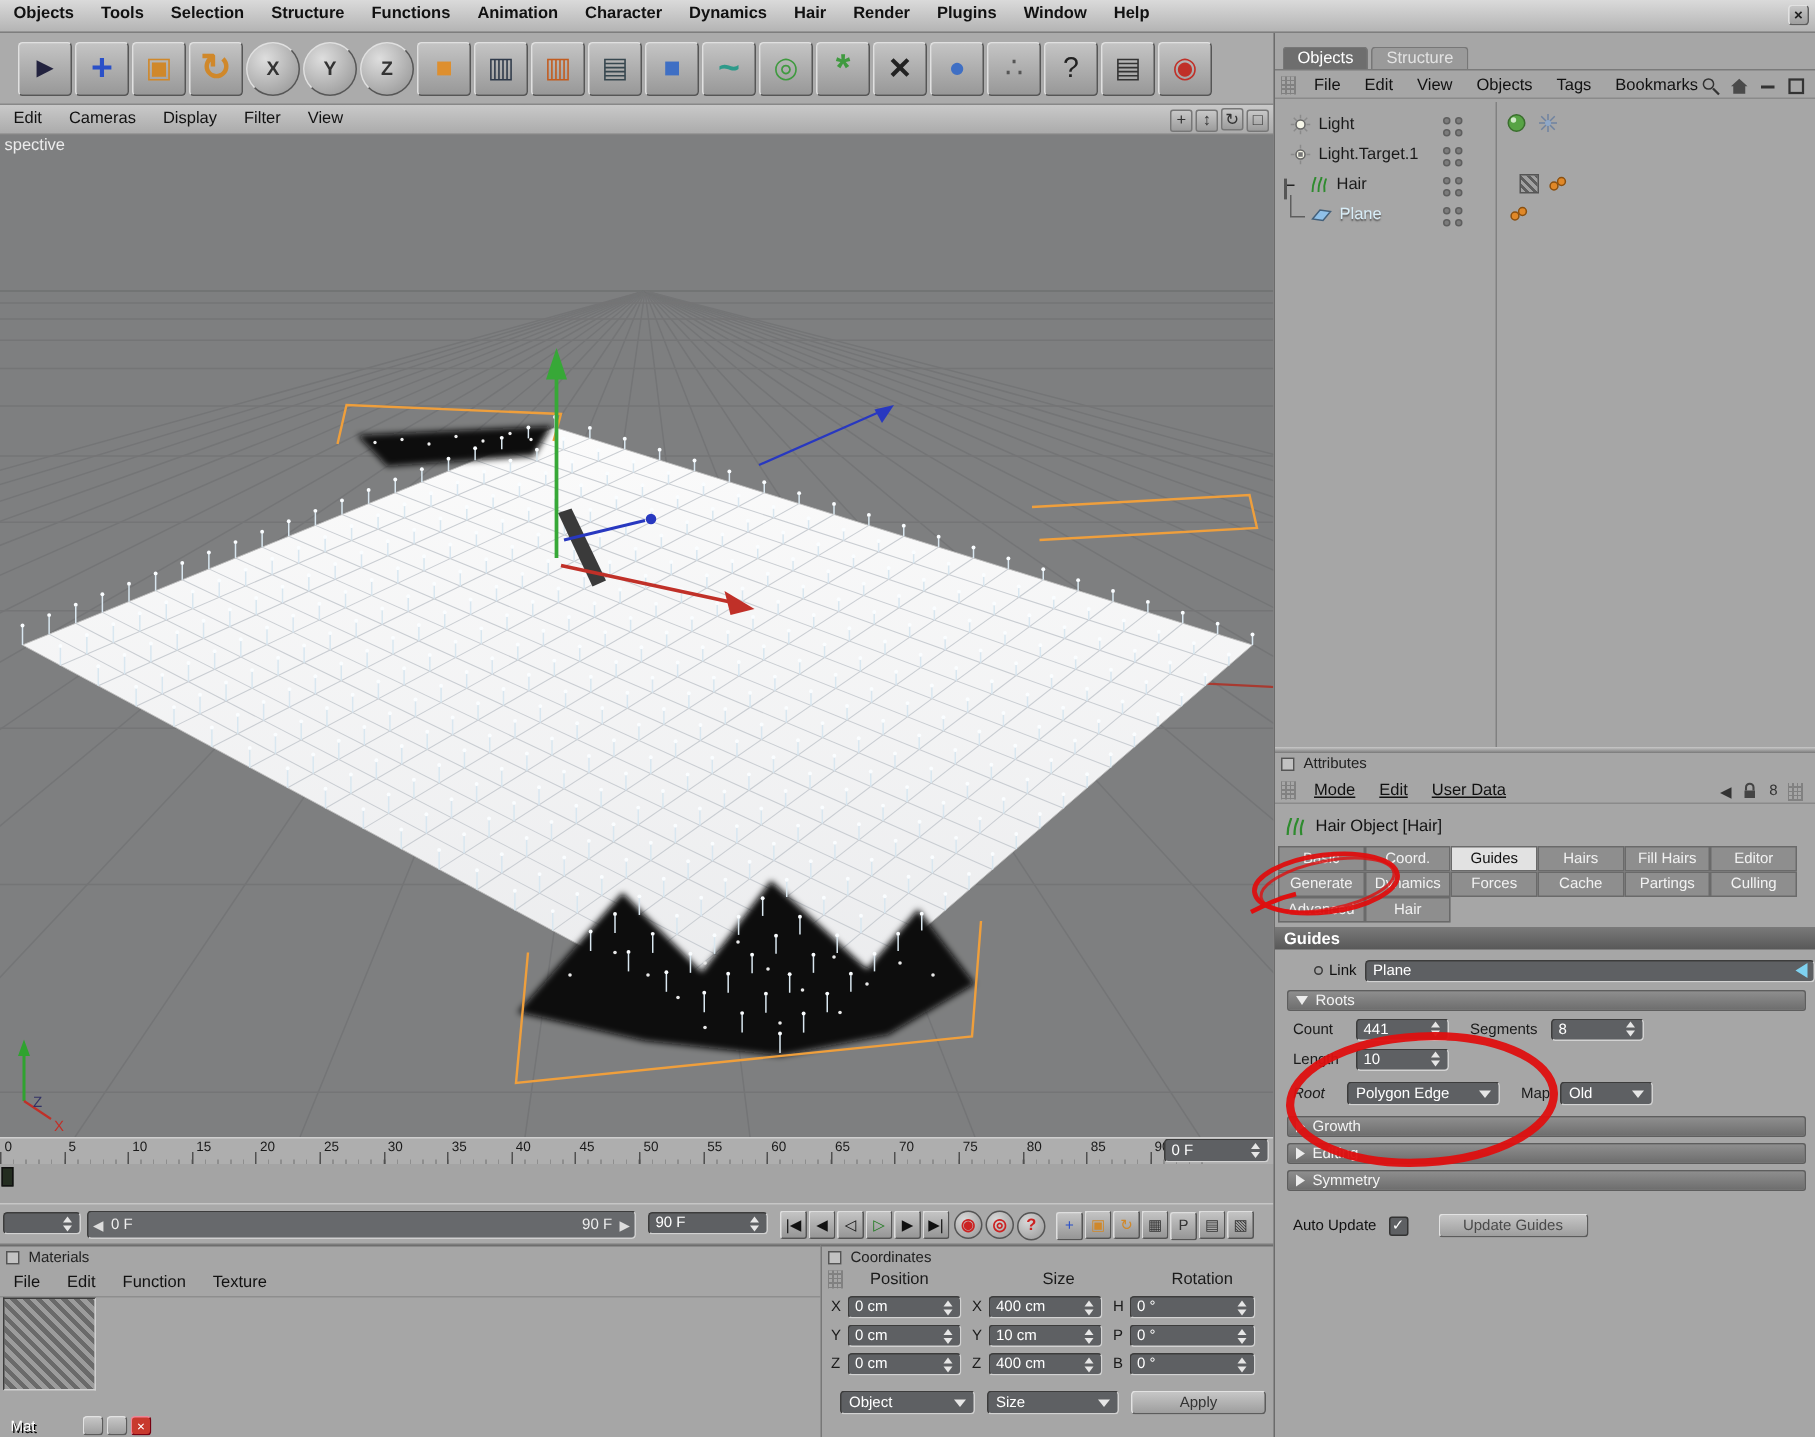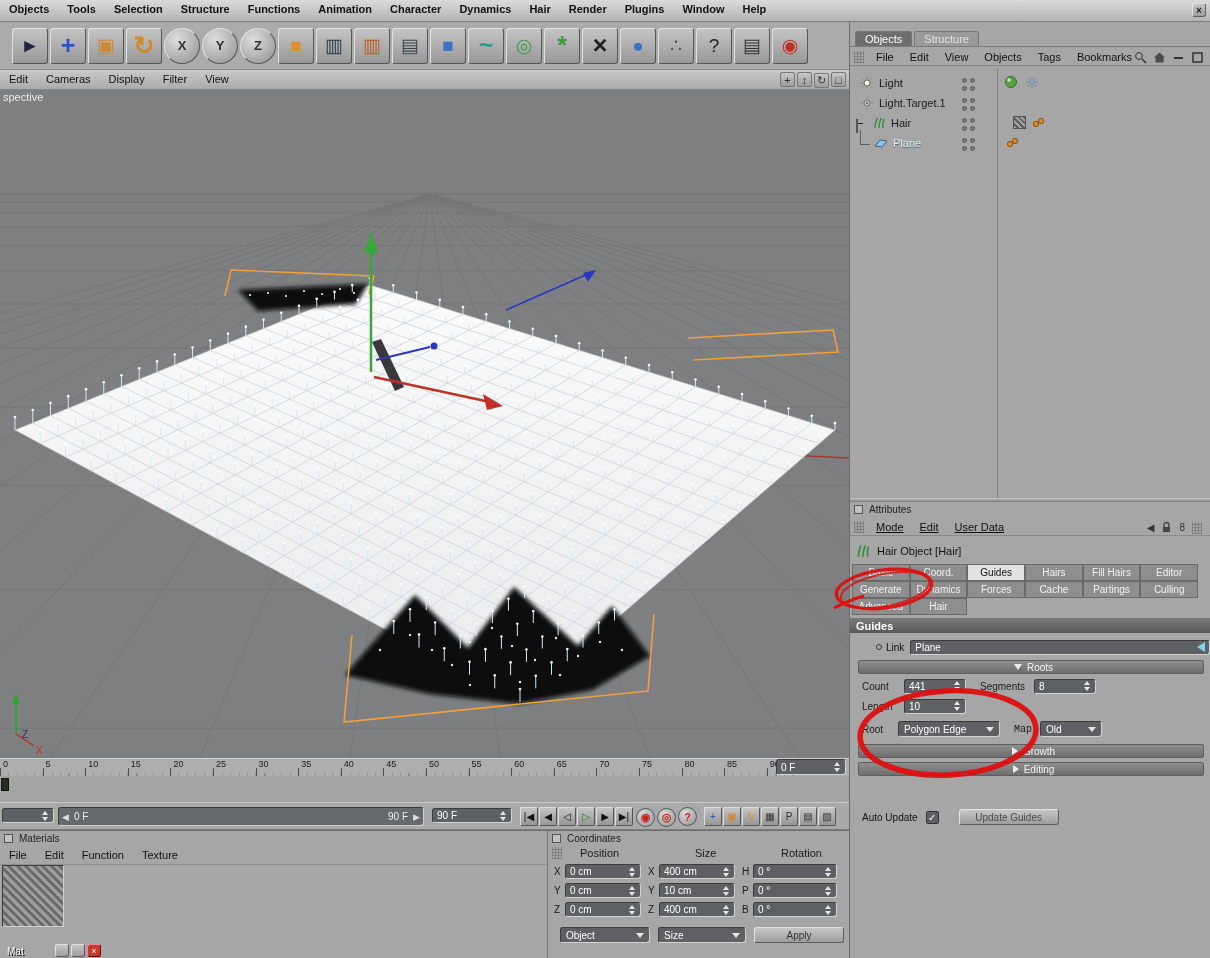--- a/index.html
+++ b/index.html
@@ -100,21 +100,21 @@
   #attr-micons{right:8px;top:499px;display:flex;gap:7px;align-items:center;font-size:10px;color:#333;}
   #obj-title{left:0;top:518px;width:100%;height:22px;display:flex;align-items:center;gap:6px;padding-left:5px;font-size:11px;color:#111;}
   #attr-tabs{left:2px;top:542px;width:346px;display:grid;grid-template-columns:repeat(6,1fr);grid-auto-rows:17px;}
   .atab{background:#8E8E8E;color:#F2F2F2;border:1px solid #6A6A6A;font-size:10px;display:flex;align-items:center;justify-content:center;white-space:nowrap;overflow:hidden;}
   .atab.active{background:#E2E2E2;color:#111;}
   .ghead{left:0;top:596px;width:100%;height:15px;background:linear-gradient(#7A7A7A,#585858);color:#FFF;font-weight:bold;font-size:11px;display:flex;align-items:center;padding-left:6px;}
   #link-row{left:0;top:616px;width:100%;height:18px;display:flex;align-items:center;padding-left:6px;font-size:10px;margin-left:20px;}
   .anim-dot{width:6px;height:6px;border:1px solid #3A3A3A;border-radius:50%;margin-right:4px;flex:none;}
   #link-field{width:300px;margin-left:6px;}
   .linkarrow{width:0;height:0;border-top:5px solid transparent;border-bottom:5px solid transparent;border-right:8px solid #7FD2F0;margin-left:auto;flex:none;}
-  .ghead2{height:14px;background:linear-gradient(#8E8E8E,#6E6E6E);color:#F4F4F4;font-size:10px;display:flex;align-items:center;padding-left:5px;margin-bottom:4px;border:1px solid #5E5E5E;border-radius:2px;justify-content:center;}
+  .ghead2{height:14px;background:linear-gradient(#8E8E8E,#6E6E6E);color:#F4F4F4;font-size:10px;display:flex;align-items:center;padding-left:5px;margin-bottom:4px;border:1px solid #5E5E5E;border-radius:2px;}
   #roots-head{left:8px;top:638px;width:346px;}
   .prow{left:0;width:100%;height:16px;display:flex;align-items:center;padding-left:12px;font-size:10px;color:#1A1A1A;}
   #row-count{top:656px;}
   #row-length{top:676px;}
   #row-root{top:698px;height:18px;}
   .afield{width:62px;margin-left:6px;}
   .addw{margin-left:6px;}
   #collapsed-sections{left:8px;top:722px;width:346px;}
   #auto-row{left:0;top:786px;width:100%;height:18px;display:flex;align-items:center;padding-left:12px;font-size:10px;gap:8px;}
   .chk{width:13px;height:13px;background:#5E6063;border:1px solid #333;border-radius:2px;color:#FFF;font-size:10px;display:flex;align-items:center;justify-content:center;}
@@ -1664,42 +1664,46 @@
     <span class="field afield">
         <span>10</span>
         <span class="spin">
           <i class="up"></i>
           <i class="dn"></i>
         </span>
       </span>
   </div>
 
   <div id="row-root" class="abs prow">
-    <span style="width:30px;">Root</span>
+    <span style="width:30px;font-style:italic;">Root</span>
     <span class="dd" style="width:102px;margin-left:6px;">
         <span>Polygon Edge</span>
         <span class="tri-dn"></span>
       </span>
-    <span style="margin-left:14px;width:26px;font-family:Liberation Mono, monospace;">Map</span>
+    <span style="margin-left:14px;width:26px;">Map</span>
     <span class="dd" style="width:62px;">
         <span>Old</span>
         <span class="tri-dn"></span>
       </span>
   </div>
 
   <div id="collapsed-sections" class="abs">
 
   <div class="ghead2">
       <span class="tri-r"></span>
       <span>Growth</span>
     </div>
       <div class="ghead2">
       <span class="tri-r"></span>
       <span>Editing</span>
     </div>
+      <div class="ghead2">
+      <span class="tri-r"></span>
+      <span>Symmetry</span>
+    </div>
     </div>
 
   <div id="auto-row" class="abs">
     <span>Auto Update</span>
     <span class="chk">✓</span>
     <span class="upd-btn bevel">Update Guides</span>
   </div>
 </div>
 
 <svg id="annotations" class="abs">

